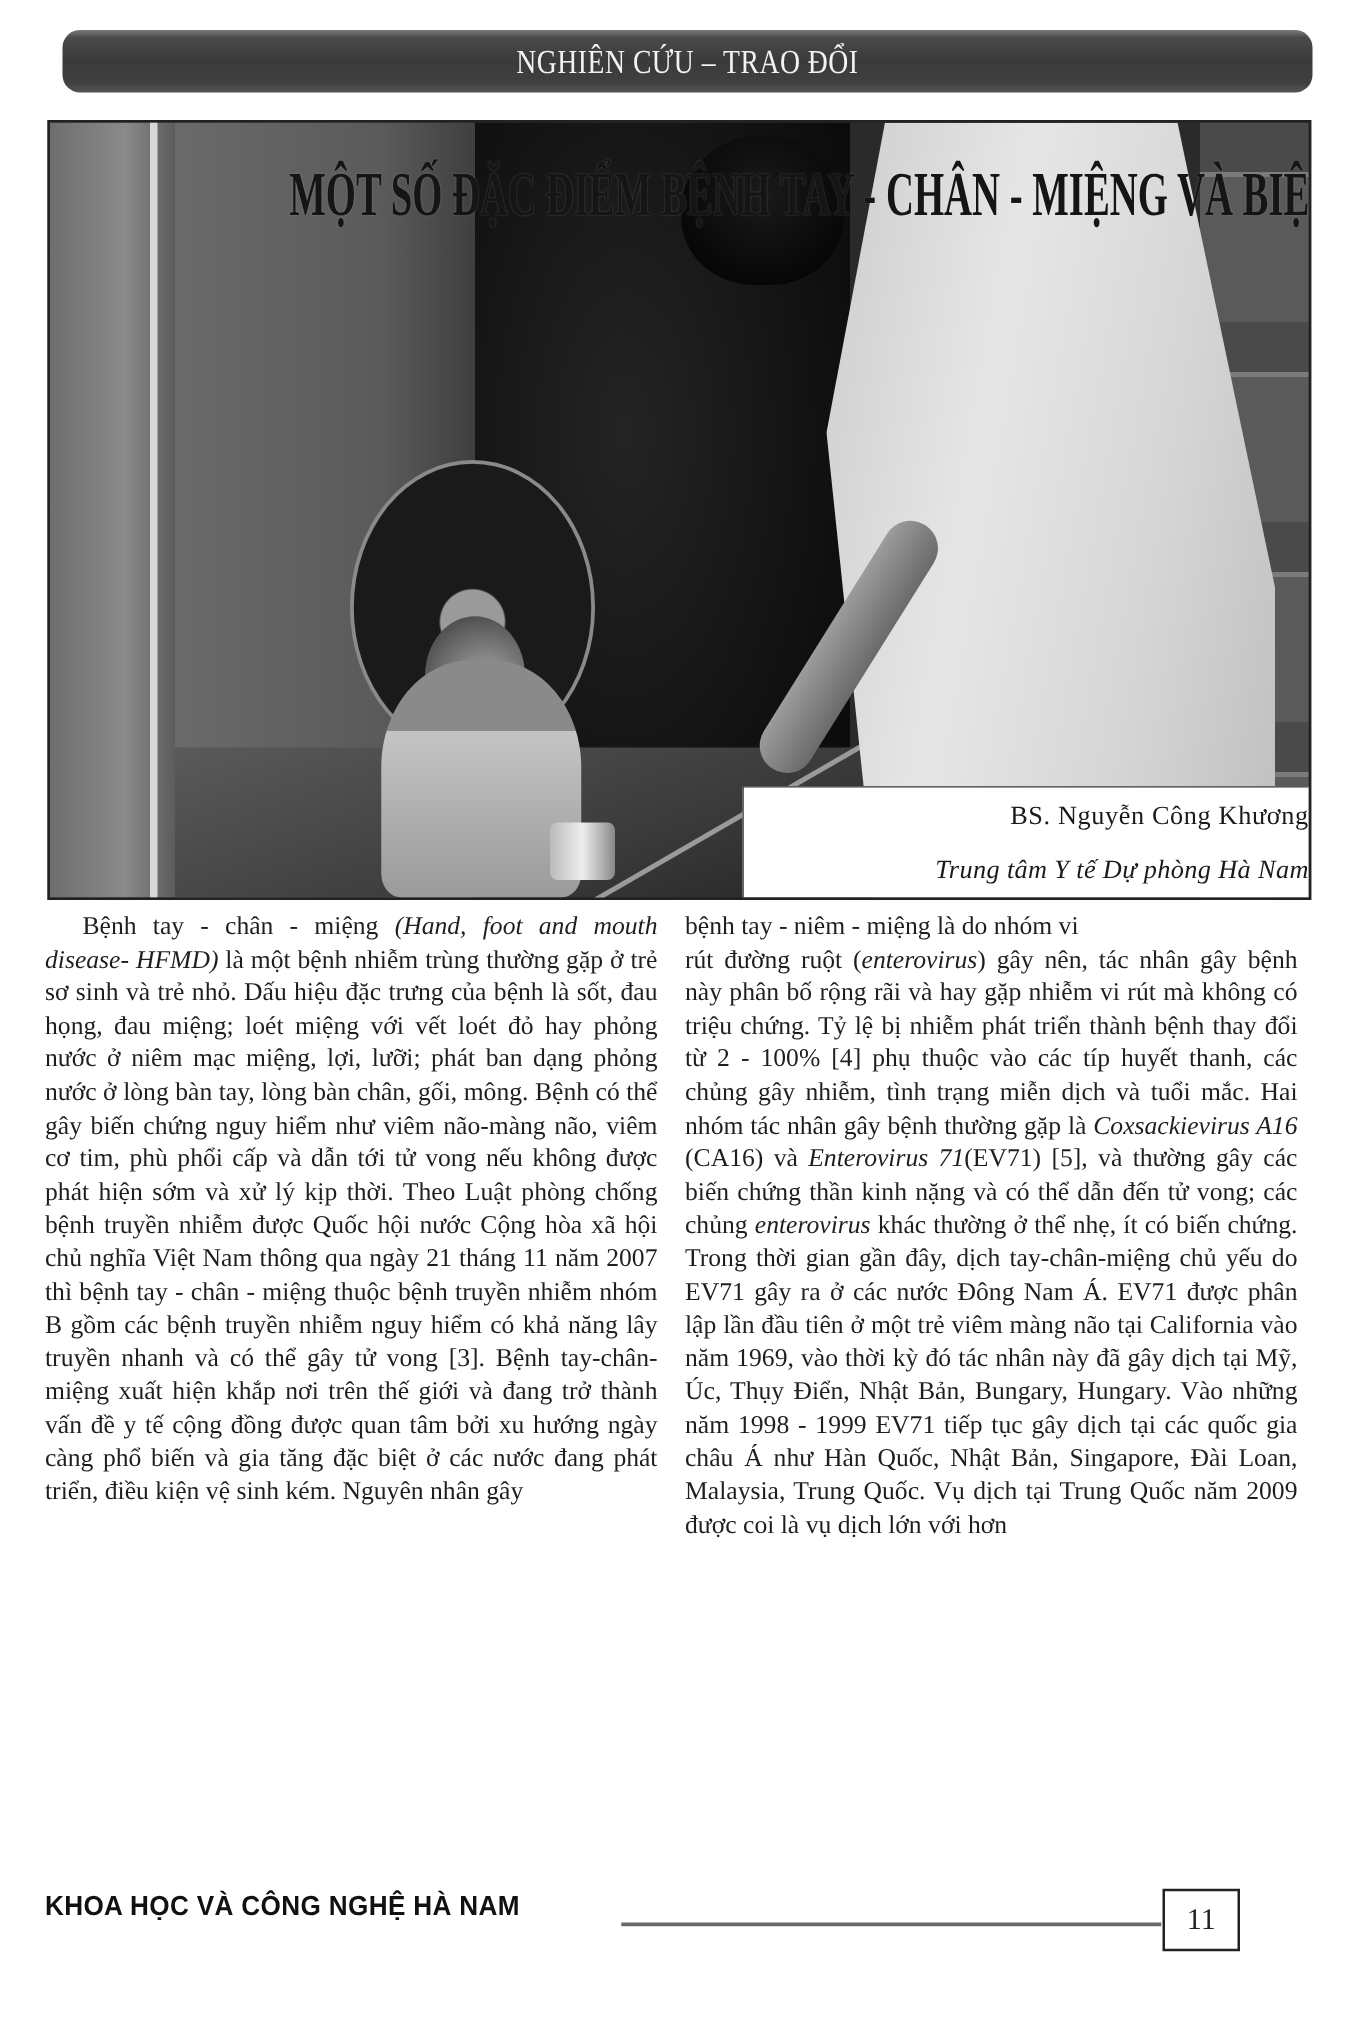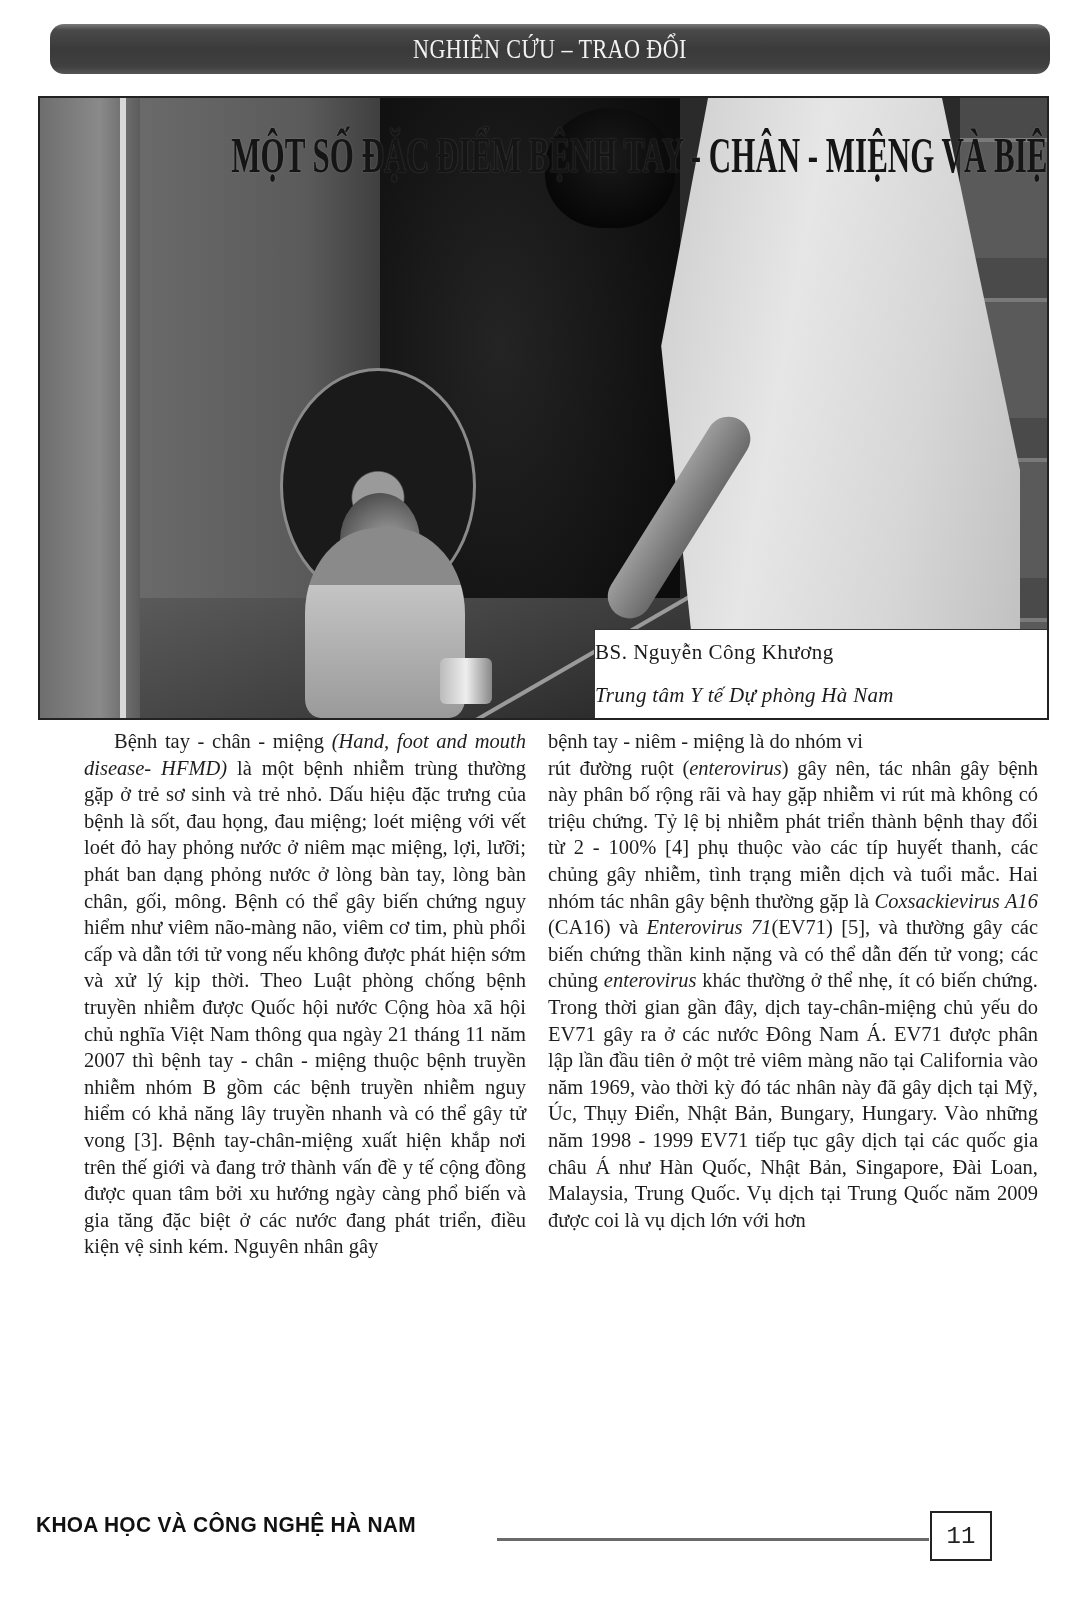--- a/index.html
+++ b/index.html
@@ -50,48 +50,48 @@
     background: linear-gradient(90deg, #bbb, #eee 50%, #888); }
   .overlay-title {
     position: absolute; left: 0; top: 28px; width: 100%; text-align: center;
     font-family: "Liberation Serif", serif; font-weight: bold; font-size: 50px; color: #151515;
     transform: scaleX(0.62); transform-origin: center; white-space: nowrap; letter-spacing: 0px;
     text-shadow: 0 0 2px rgba(255,255,255,0.25);
   }
   .caption-box {
     position: absolute; right: 0; bottom: 0; width: 452px; height: 88px; background: #ffffff;
     border-top: 1px solid #333; border-left: 1px solid #333;
-    text-align: left; display: flex; flex-direction: column; justify-content: center;
+    text-align: right; display: flex; flex-direction: column; justify-content: center;
   }
   .caption-box .author { font-size: 21px; font-weight: normal; letter-spacing: 0.5px; }
   .caption-box .org { font-size: 21px; font-style: italic; margin-top: 18px; letter-spacing: 0.3px; }
 
   .col {
     position: absolute; top: 728px; width: 490px;
     font-size: 20.5px; line-height: 26.6px; text-align: justify; color: #1e1e1e;
   }
   .col.left { left: 36px; }
   .col.right { left: 548px; width: 490px; }
   .col h2 { margin: 0; font-size: 21px; font-weight: bold; line-height: 26.6px; }
   .col p { margin: 0; }
-  .col p.indent { text-indent: 30px; margin-left: 48px; }
+  .col p.indent { text-indent: 30px; }
   .col i { font-style: italic; }
 
   .footer-title {
     position: absolute; left: 36px; top: 1512px;
     font-family: "Liberation Sans", "DejaVu Sans", sans-serif; font-weight: bold; font-size: 22px; color: #111;
     letter-spacing: 0.3px; transform: scaleX(0.95); transform-origin: left center;
   }
   .footer-rule {
     position: absolute; left: 497px; top: 1538px; width: 432px; height: 3px; background: #6a6a6a;
   }
   .page-box {
     position: absolute; left: 930px; top: 1511px; width: 58px; height: 46px; border: 2px solid #222;
     display: flex; align-items: center; justify-content: center;
-    font-family: Liberation Mono, monospace; font-size: 24px; color: #222;
+    font-family: Liberation Serif, serif; font-size: 24px; color: #222;
   }
 </style>
 </head>
 <body>
 
 <div class="section-banner">
   <span>NGHIÊN CỨU – TRAO ĐỔI</span>
 </div>
 
 <div class="hero">

